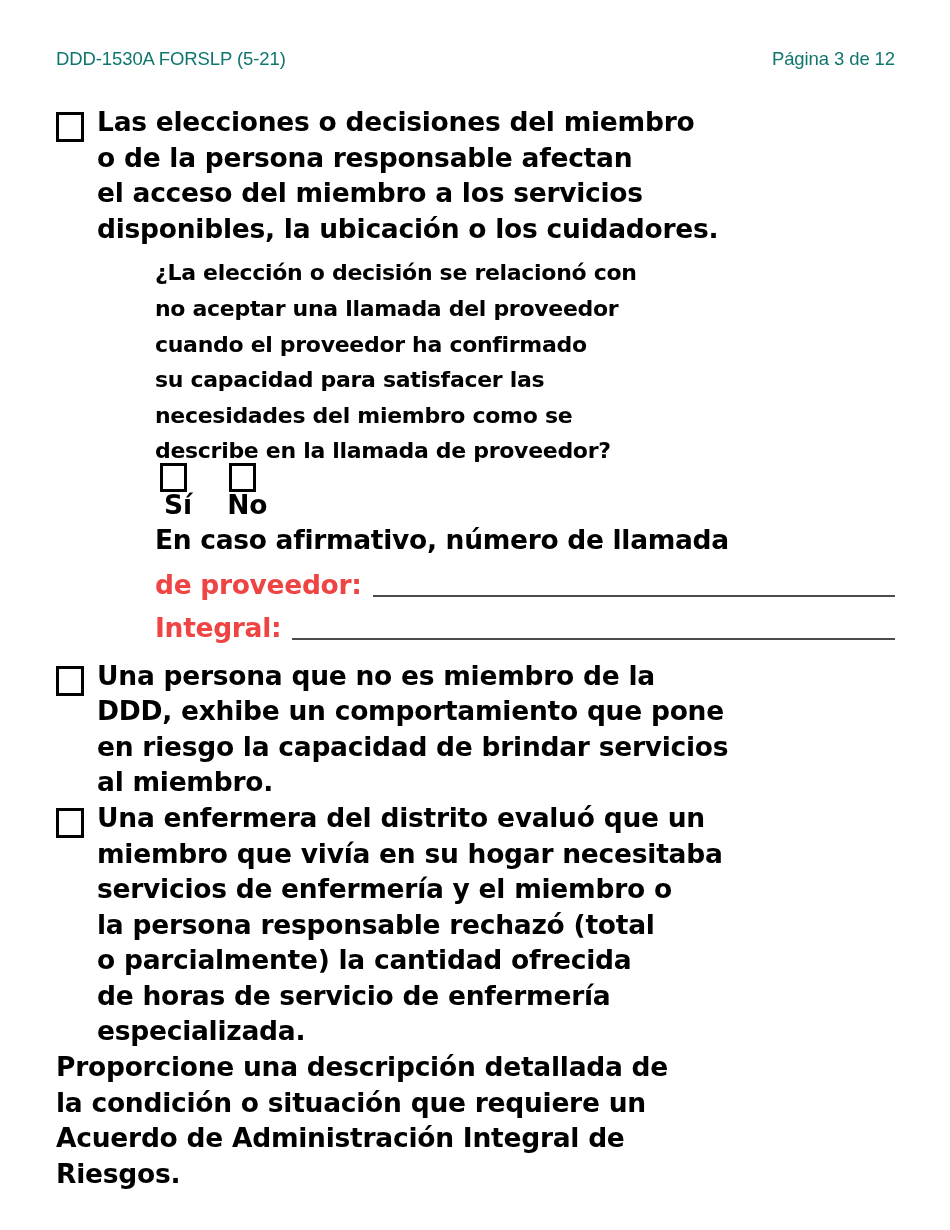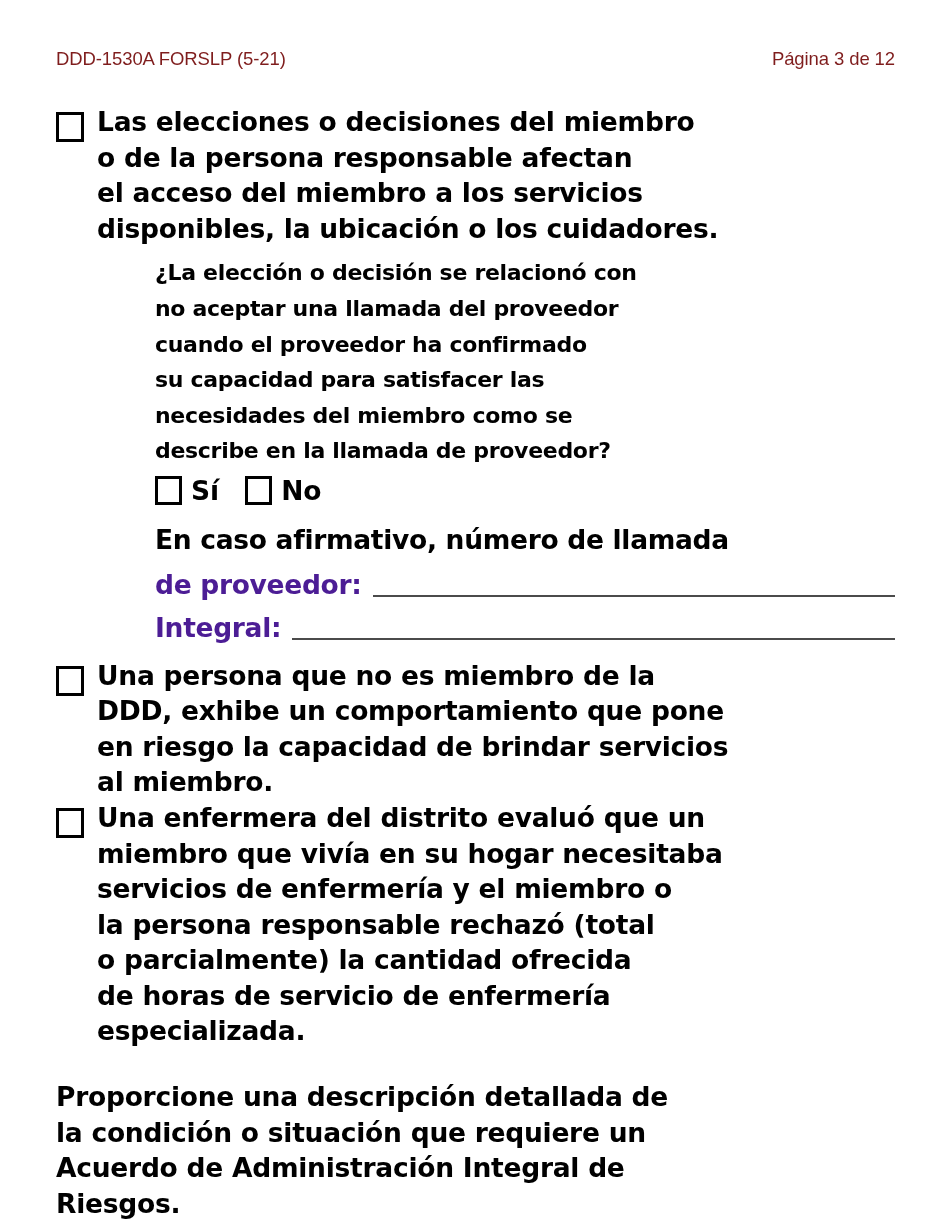--- a/index.html
+++ b/index.html
@@ -29,21 +29,21 @@
     left: 56px;
     top: 48px;
     width: 839px;
     display: flex;
     justify-content: space-between;
     align-items: baseline;
     font-family: "Liberation Sans", sans-serif;
     font-size: 18.5px;
     font-weight: 400;
     letter-spacing: -0.1px;
-    color: #7f1d1d;
+    color: #0f766e;
   }
   .doc-header .form-id { white-space: nowrap; }
   .doc-header .page-num { white-space: nowrap; }
 
   
   .content {
     position: absolute;
     left: 0;
     top: 104px;
     width: 950px;
@@ -94,20 +94,21 @@
   
   .yesno-row {
     display: flex;
     align-items: center;
     margin-top: 4px;
     height: 36px;
   }
   .yesno-opt {
     display: flex;
     align-items: center;
+    flex-direction: column;
   }
   .yesno-opt + .yesno-opt { margin-left: 26px; }
   .yesno-box {
     width: 21px;
     height: 23px;
     border: 3px solid #000000;
     background: #ffffff;
     box-sizing: content-box;
     display: inline-block;
   }
@@ -135,35 +136,34 @@
     margin-top: 11px;
     width: 740px;
   }
   .fill-row .fill-label {
     font-family: "DejaVu Sans", sans-serif;
     font-weight: 700;
     font-size: 26.5px;
     line-height: 32px;
     letter-spacing: -0.3px;
     white-space: nowrap;
-    color: #4c1d95;
+    color: #ef4444;
   }
   .fill-row .rule {
     flex: 1 1 auto;
     border-bottom: 2px solid #4b4b4b;
     height: 0;
     margin-left: 11px;
     margin-bottom: 4px;
   }
   .gap-md { height: 14px; }
 
   
   .closing {
     margin-left: 56px;
-    margin-top: 30px;
     font-family: "DejaVu Sans", sans-serif;
     font-weight: 700;
     font-size: 26.5px;
     line-height: 35.6px;
     letter-spacing: -0.25px;
     color: #000000;
     white-space: pre-line;
     width: 840px;
   }
 </style>

